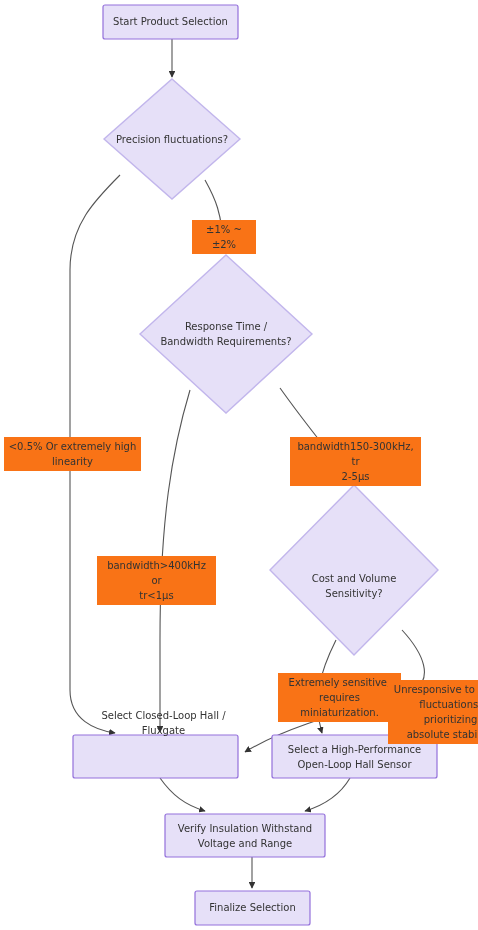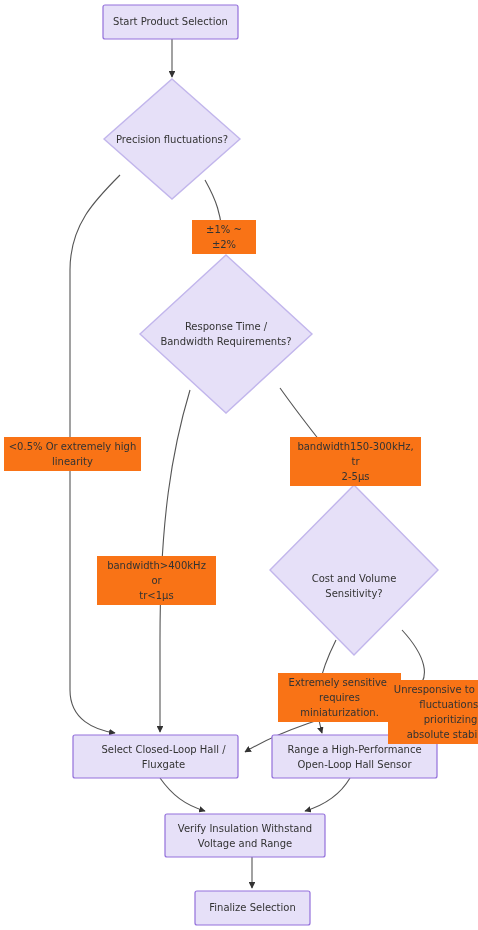--- a/index.html
+++ b/index.html
@@ -112,24 +112,24 @@
 <div class="node-label" style="left:103px; top:14px; width:135px;">Start Product Selection</div>
 
 <div class="node-label" style="left:104px; top:132px; width:136px;">Precision fluctuations?</div>
 
 <div class="node-label" style="left:140px; top:319px; width:172px;">Response Time /
 Bandwidth Requirements?</div>
 
 <div class="node-label" style="left:270px; top:555px; width:168px;margin-top:16px;">Cost and Volume
 Sensitivity?</div>
 
-<div class="node-label" style="left:73px; top:742px; width:165px;padding-left:8px;">Select Closed-Loop Hall /
+<div class="node-label" style="left:73px; top:708px; width:165px;padding-left:8px;">Select Closed-Loop Hall /
 Fluxgate</div>
 
-<div class="node-label" style="left:272px; top:742px; width:165px;">Range a High-Performance
+<div class="node-label" style="left:272px; top:742px; width:165px;">Select a High-Performance
 Open-Loop Hall Sensor</div>
 
 <div class="node-label" style="left:165px; top:821px; width:160px;">Verify Insulation Withstand
 Voltage and Range</div>
 
 <div class="node-label" style="left:195px; top:900px; width:115px;">Finalize Selection</div>
 
 <div class="edge-label" style="left:4px; top:437px; width:137px;">&lt;0.5% Or extremely high
 linearity</div>
 

